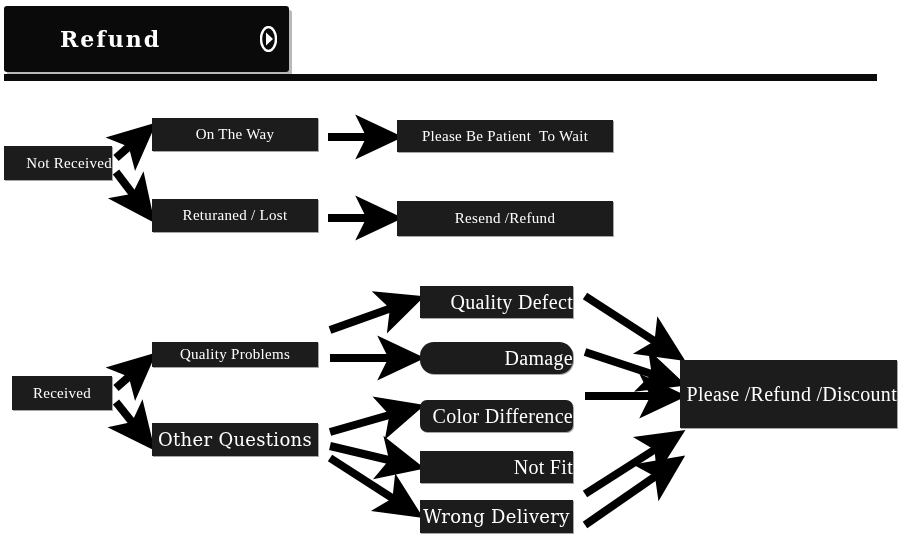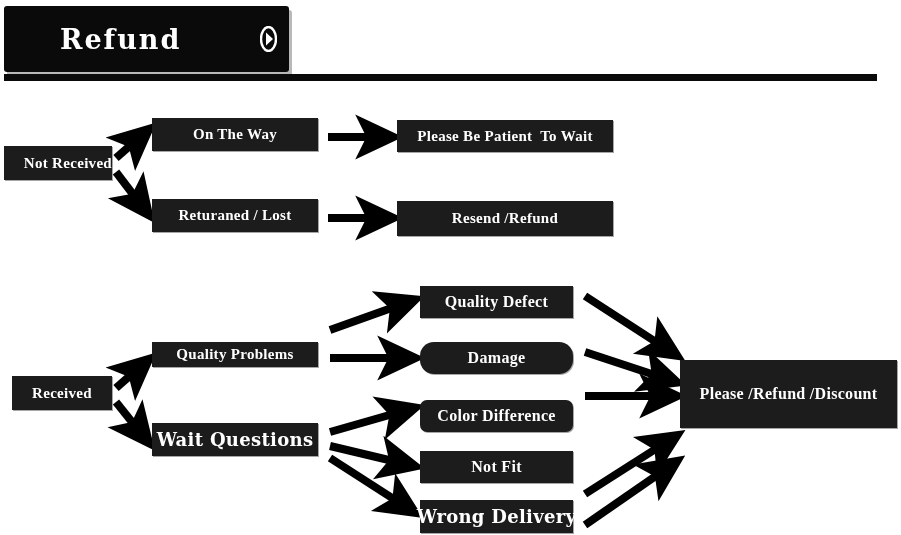--- a/index.html
+++ b/index.html
@@ -26,21 +26,21 @@
     background: #0a0a0a;
     border-radius: 3px;
     box-shadow: 3px 4px 0 rgba(0,0,0,0.28);
     display: flex;
     align-items: center;
   }
   .header-title {
     color: #ffffff;
     font-family: "DejaVu Serif", "Liberation Serif", serif;
     font-weight: bold;
-    font-size: 27px;
+    font-size: 22px;
     letter-spacing: 2px;
     margin-left: 56px;
   }
   .header-play {
     position: absolute;
     right: 12px;
     top: 50%;
     transform: translateY(-50%);
     width: 17px;
     height: 26px;
@@ -57,32 +57,33 @@
   
   .node {
     position: absolute;
     background: #1c1c1c;
     color: #ffffff;
     display: flex;
     align-items: center;
     justify-content: center;
     text-align: center;
     font-family: "Liberation Serif", "DejaVu Serif", serif;
-    font-weight: bold;
+    font-weight: normal;
     font-size: 15px;
     letter-spacing: 0.3px;
     box-shadow: 1px 1px 0 rgba(0,0,0,0.35);
     white-space: pre;
   }
   .node.strong {
     font-size: 18px;
     font-family: "DejaVu Serif", "Liberation Serif", serif;
   }
   .node.big {
-    font-size: 16px;
+    font-size: 20px;
+    justify-content: flex-end;
   }
 
   
   .arrow-layer {
     position: absolute;
     left: 0;
     top: 0;
     width: 901px;
     height: 535px;
     pointer-events: none;
@@ -131,21 +132,21 @@
   </svg>
 
   <div id="nodes">
       <div class="node" style="left: 4px; top: 146px; width: 108px; height: 34px; justify-content: flex-end;"><span>Not Received</span></div>
       <div class="node" style="left: 152px; top: 118px; width: 166px; height: 33px;"><span>On The Way</span></div>
       <div class="node" style="left: 152px; top: 199px; width: 166px; height: 33px;"><span>Returaned / Lost</span></div>
       <div class="node" style="left: 397px; top: 120px; width: 216px; height: 32px;"><span>Please Be Patient  To Wait</span></div>
       <div class="node" style="left: 397px; top: 201px; width: 216px; height: 35px;"><span>Resend /Refund</span></div>
       <div class="node" style="left: 12px; top: 376px; width: 100px; height: 34px;"><span>Received</span></div>
       <div class="node" style="left: 152px; top: 342px; width: 166px; height: 25px;"><span>Quality Problems</span></div>
-      <div class="node strong" style="left: 152px; top: 423px; width: 166px; height: 33px;"><span>Wait Questions</span></div>
+      <div class="node strong" style="left: 152px; top: 423px; width: 166px; height: 33px;"><span>Other Questions</span></div>
       <div class="node big" style="left: 420px; top: 286px; width: 153px; height: 32px;"><span>Quality Defect</span></div>
       <div class="node big" style="left: 420px; top: 342px; width: 153px; height: 32px; border-radius: 14px;"><span>Damage</span></div>
       <div class="node big" style="left: 420px; top: 400px; width: 153px; height: 32px; border-radius: 7px;"><span>Color Difference</span></div>
       <div class="node big" style="left: 420px; top: 451px; width: 153px; height: 32px;"><span>Not Fit</span></div>
       <div class="node strong" style="left: 420px; top: 500px; width: 153px; height: 33px;"><span>Wrong Delivery</span></div>
       <div class="node big" style="left: 680px; top: 360px; width: 217px; height: 68px;"><span>Please /Refund /Discount</span></div>
     </div>
 
 </div>
 

